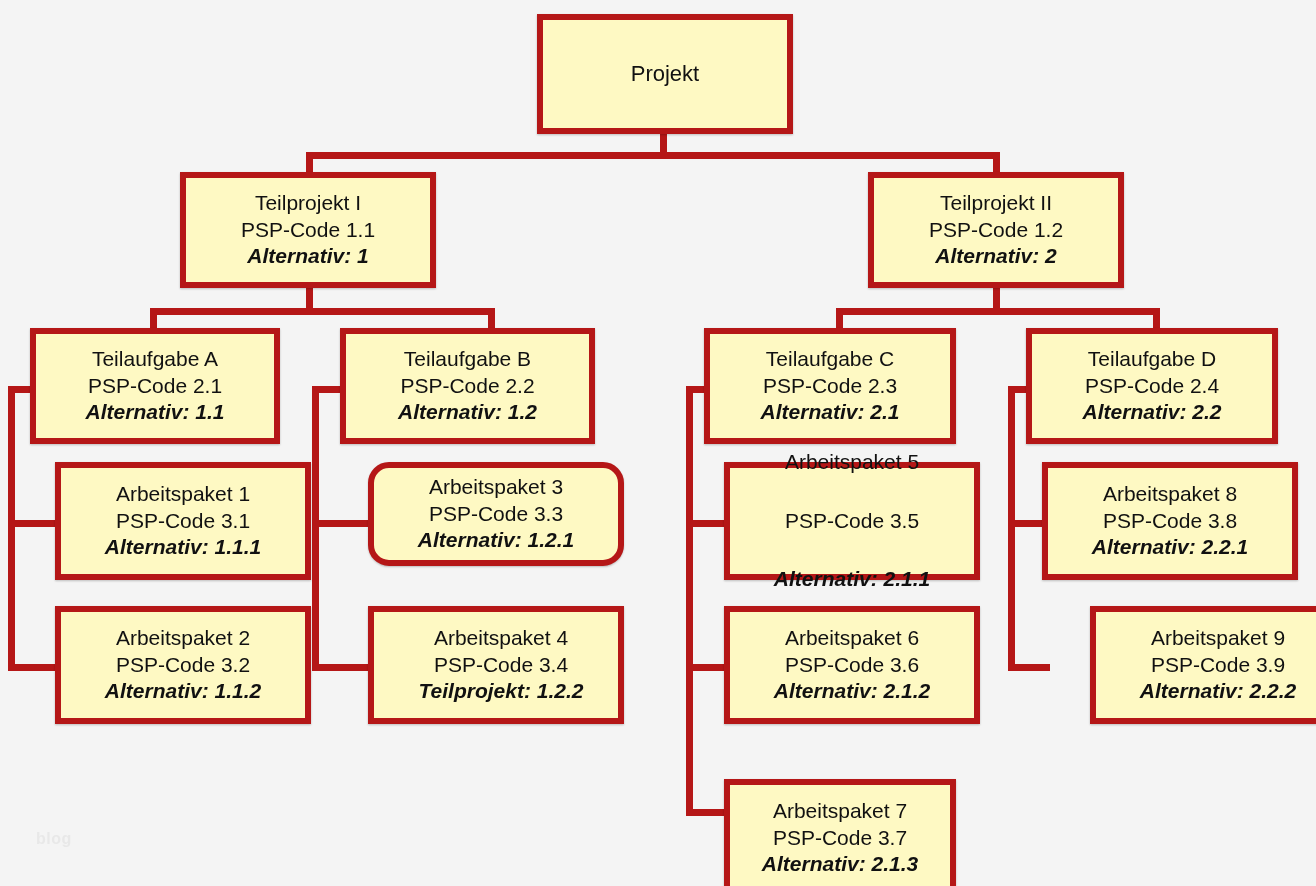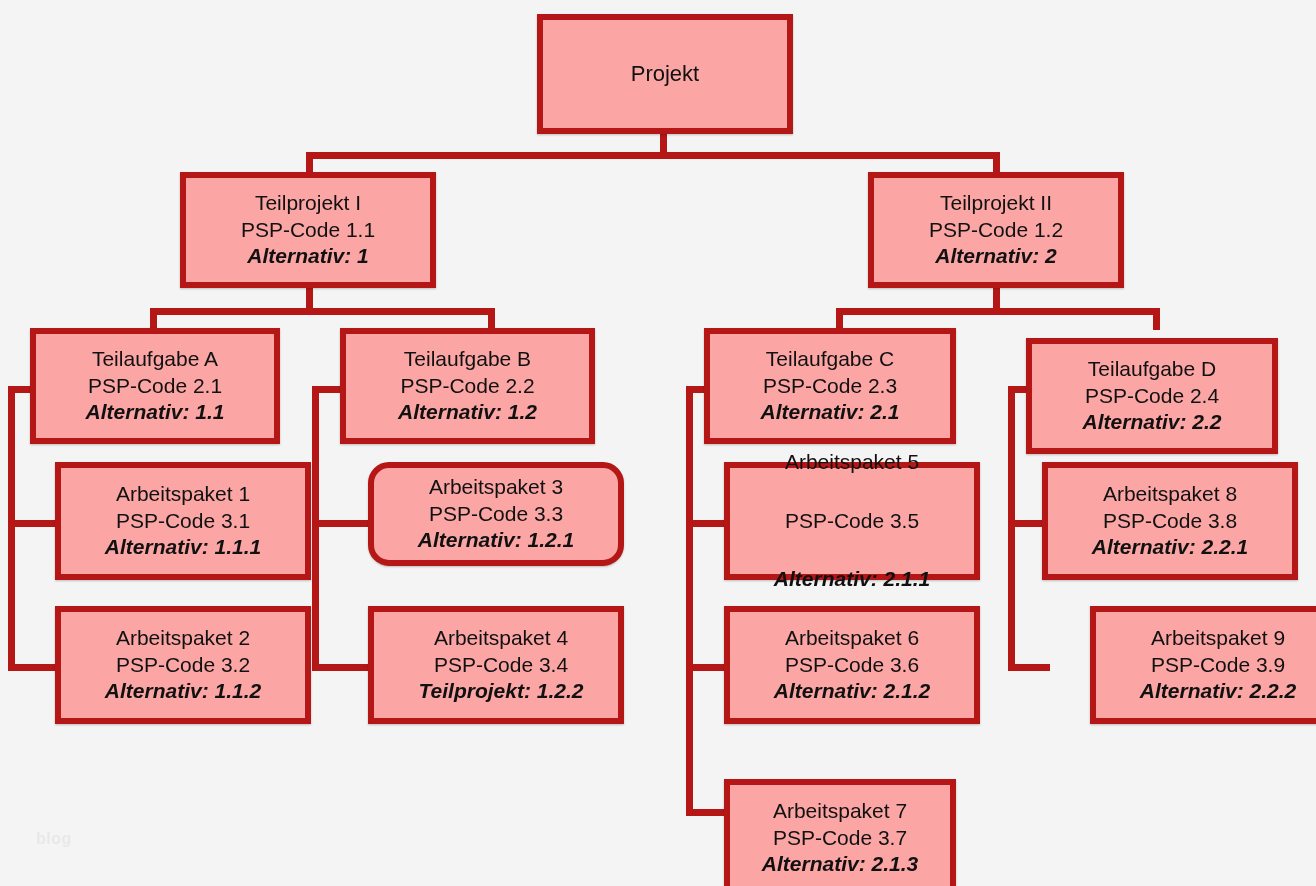--- a/index.html
+++ b/index.html
@@ -21,21 +21,21 @@
   .conn {
     position: absolute;
     background: #b51717;
     z-index: 1;
   }
 
   
   .node {
     position: absolute;
     box-sizing: border-box;
-    background: #fca5a5;
+    background: #fef9c3;
     border: 6px solid #b51717;
     z-index: 3;
     display: flex;
     flex-direction: column;
     align-items: center;
     justify-content: center;
     text-align: left;
     color: #111111;
     line-height: 1.26;
     box-shadow: 0 1px 2px rgba(0,0,0,0.22);
@@ -134,21 +134,21 @@
     <span class="ln ln-code">PSP-Code 2.2</span>
     <span class="ln ln-alt">Alternativ: 1.2</span>
   </div>
 
   <div class="node" style="left:704px; top:328px; width:252px; height:116px;">
     <span class="ln ln-title">Teilaufgabe C</span>
     <span class="ln ln-code">PSP-Code 2.3</span>
     <span class="ln ln-alt">Alternativ: 2.1</span>
   </div>
 
-  <div class="node" style="left:1026px; top:328px; width:252px; height:116px;margin-top:10px;">
+  <div class="node" style="left:1026px; top:328px; width:252px; height:116px;">
     <span class="ln ln-title">Teilaufgabe D</span>
     <span class="ln ln-code">PSP-Code 2.4</span>
     <span class="ln ln-alt">Alternativ: 2.2</span>
   </div>
 
   <div class="node" style="left:55px; top:462px; width:256px; height:118px;">
     <span class="ln ln-title">Arbeitspaket 1</span>
     <span class="ln ln-code">PSP-Code 3.1</span>
     <span class="ln ln-alt">Alternativ: 1.1.1</span>
   </div>

